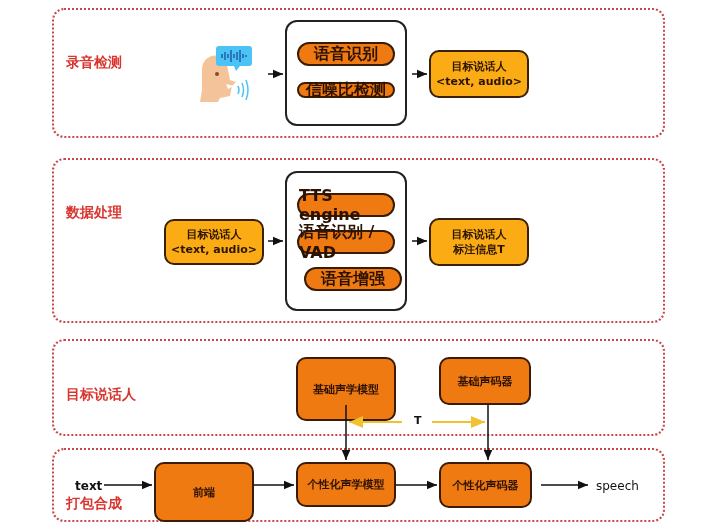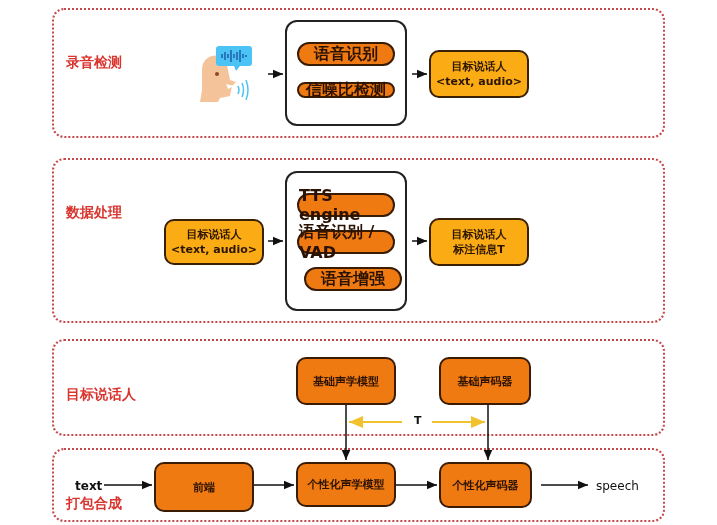--- a/index.html
+++ b/index.html
@@ -70,29 +70,29 @@
 </div>
 
 <div class="yellow-box" style="left:429px;top:218px;width:100px;height:48px;">
   <span>目标说话人</span>
   <span>标注信息T</span>
 </div>
 
 <div class="section" style="left:52px;top:339px;width:613px;height:97px;"></div>
 <div class="section-title" style="left:66px;top:346px;">目标说话人</div>
 
-<div class="orange-box" style="left:296px;top:357px;width:100px;height:48px;">基础声学模型</div>
+<div class="orange-box" style="left:296px;top:357px;width:100px;height:64px;">基础声学模型</div>
 <div class="orange-box" style="left:439px;top:357px;width:92px;height:48px;">基础声码器</div>
 <div class="label" style="left:414px;top:414px;font-size:11px;">T</div>
 
 <div class="section" style="left:52px;top:448px;width:613px;height:74px;"></div>
 <div class="section-title" style="left:66px;top:455px;">打包合成</div>
 
 <div class="label" style="left:75px;top:479px;">text</div>
-<div class="orange-box" style="left:154px;top:462px;width:100px;height:50px;">前端</div>
+<div class="orange-box" style="left:154px;top:462px;width:100px;height:60px;">前端</div>
 <div class="orange-box" style="left:296px;top:462px;width:100px;height:45px;">个性化声学模型</div>
 <div class="orange-box" style="left:439px;top:462px;width:93px;height:46px;">个性化声码器</div>
 <div class="label" style="left:596px;top:479px;font-weight:normal;">speech</div>
 
 <svg class="lines" width="717" height="525">
   <defs>
     <marker id="ah" markerWidth="8" markerHeight="8" refX="7" refY="4" orient="auto">
         <path d="M0,1 L7,4 L0,7 Z" fill="#111"></path>
       </marker>
     <marker id="ahy" markerWidth="8" markerHeight="8" refX="7" refY="4" orient="auto">

